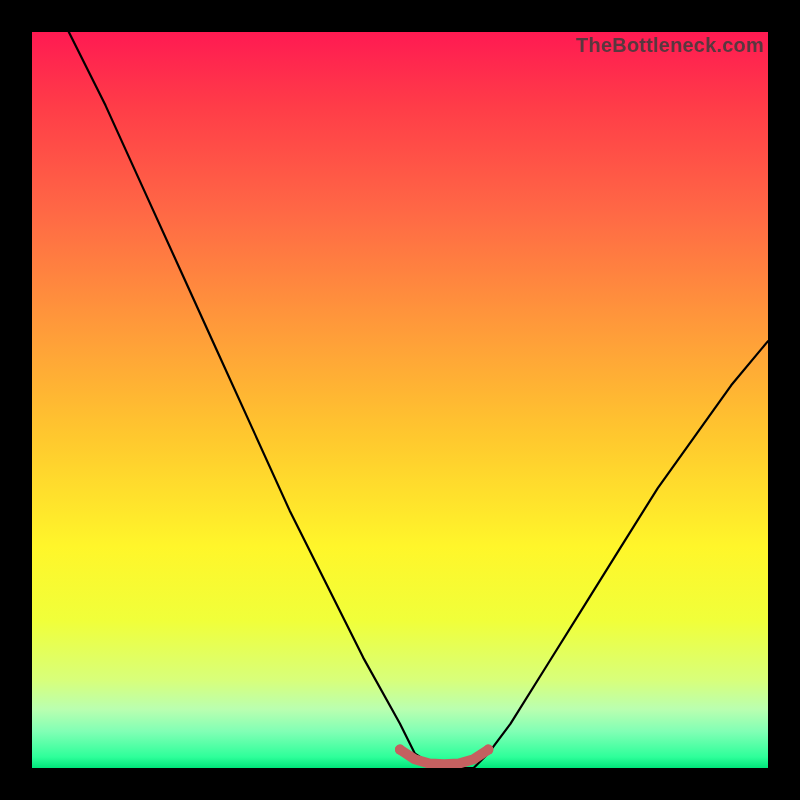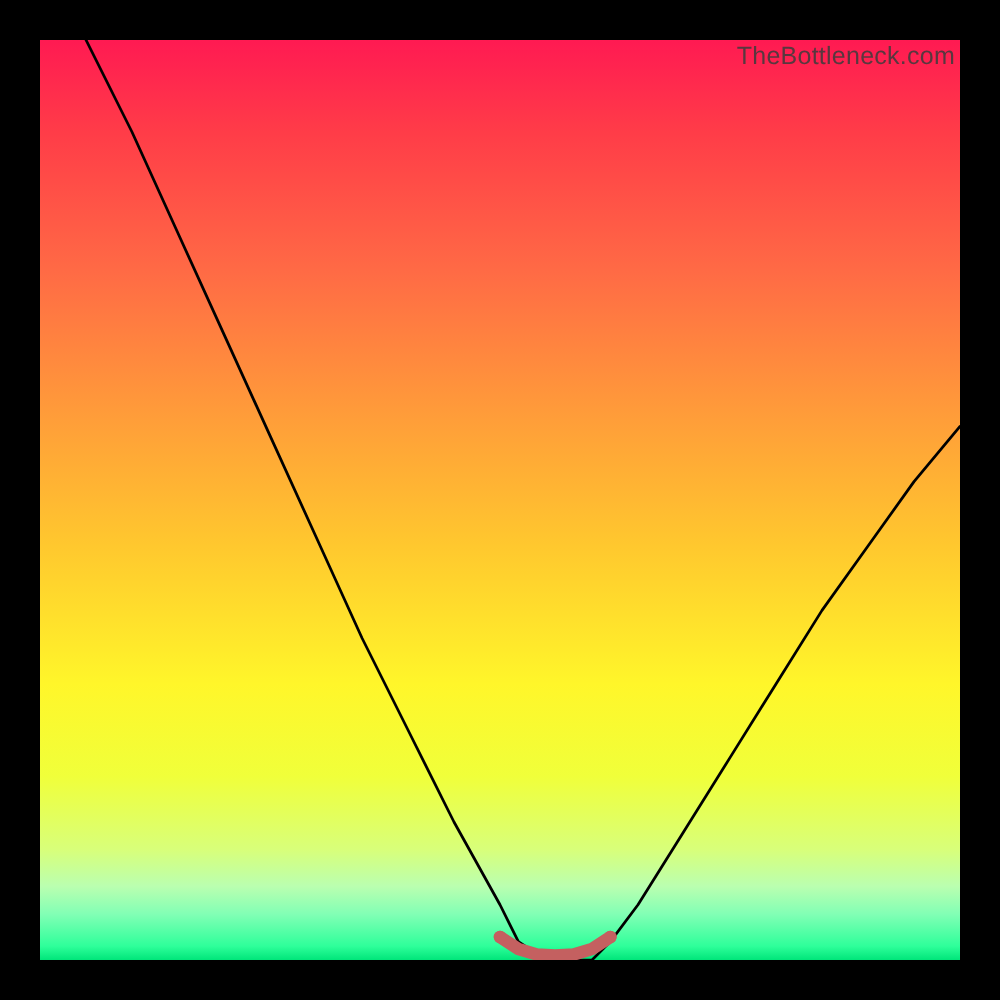--- a/index.html
+++ b/index.html
@@ -25,21 +25,21 @@
       #2eff9a 98.5%,
       #00e57a 100%
     );
   }
   .watermark {
     position: absolute;
     top: 2px;
     right: 4px;
     color: rgba(60,60,60,0.85);
     font-size: 20px;
-    font-weight: 400;
+    font-weight: 700;
     letter-spacing: 0.2px;
   }
   svg.curves {
     position: absolute;
     left: 0; top: 0;
     width: 100%; height: 100%;
   }
 </style>
 </head>
 <body>

